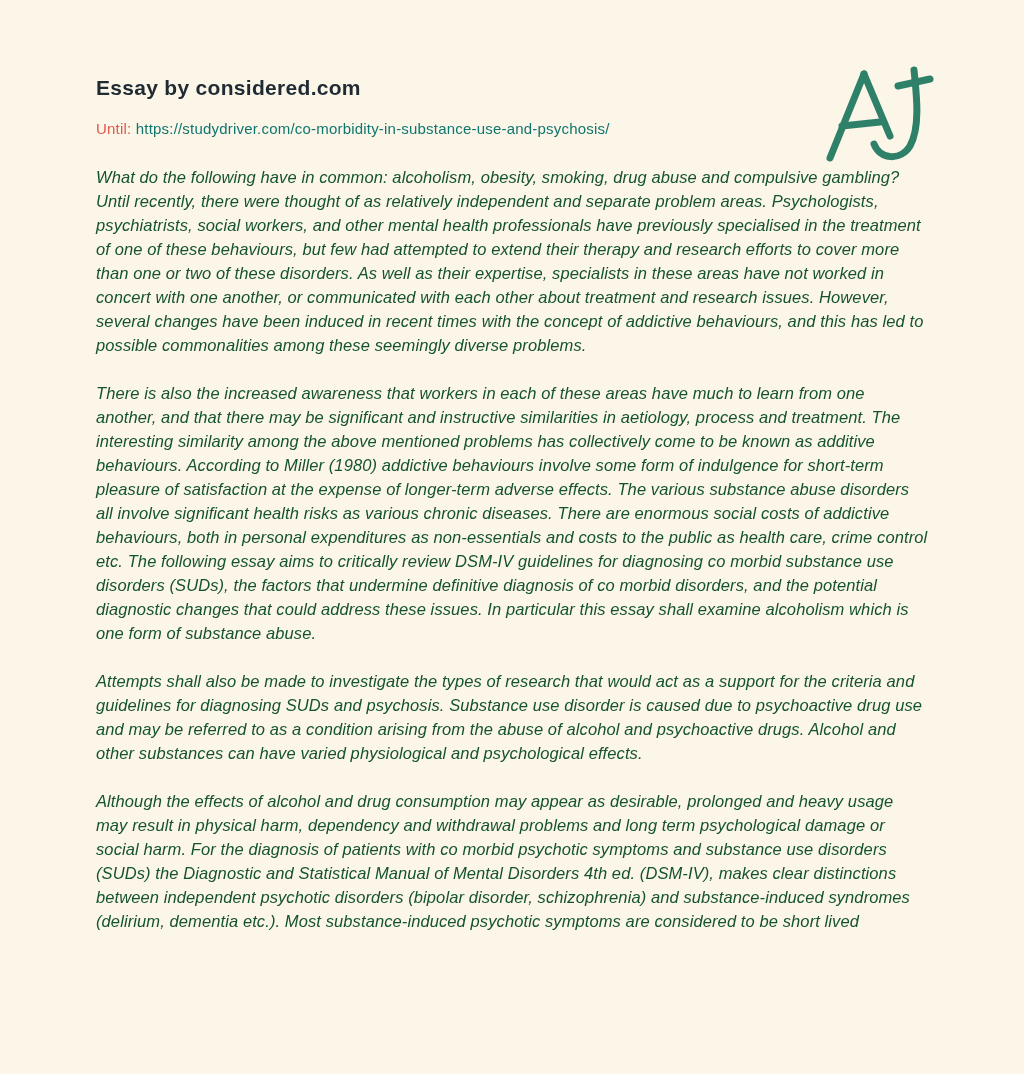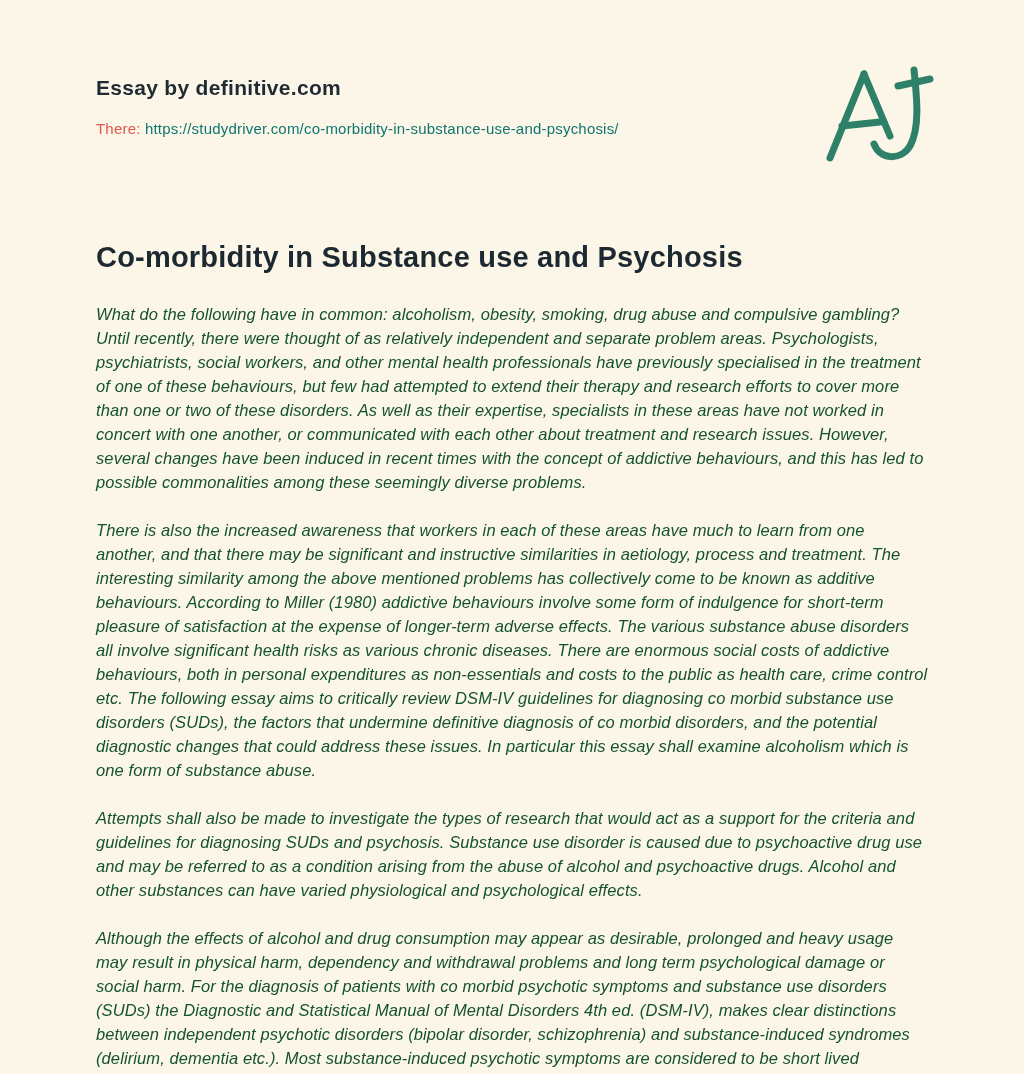--- a/index.html
+++ b/index.html
@@ -73,29 +73,28 @@
     <path d="M6 96 L40 12"></path>
     <path d="M40 12 L66 74"></path>
     <path d="M18 64 L56 60"></path>
 
     <path d="M90 8 C93 36 96 66 86 84 C77 99 56 98 50 82"></path>
     <path d="M74 24 L106 17"></path>
   </svg>
 
   <div class="content">
 
-    <div class="byline">Essay by definitive.com</div>
+    <div class="byline">Essay by considered.com</div>
 
     <div class="source-line">
-      <span class="source-label">There:</span>
+      <span class="source-label">Until:</span>
       <span> </span>
       <a class="source-url" href="#">https://studydriver.com/co-morbidity-in-substance-use-and-psychosis/</a>
     </div>
 
-    <h1 class="article-title">Co-morbidity in Substance use and Psychosis</h1>
 
     <div class="article-body">
       <p>What do the following have in common: alcoholism, obesity, smoking, drug abuse and compulsive gambling? Until recently, there were thought of as relatively independent and separate problem areas. Psychologists, psychiatrists, social workers, and other mental health professionals have previously specialised in the treatment of one of these behaviours, but few had attempted to extend their therapy and research efforts to cover more than one or two of these disorders. As well as their expertise, specialists in these areas have not worked in concert with one another, or communicated with each other about treatment and research issues. However, several changes have been induced in recent times with the concept of addictive behaviours, and this has led to possible commonalities among these seemingly diverse problems.</p>
       <p>There is also the increased awareness that workers in each of these areas have much to learn from one another, and that there may be significant and instructive similarities in aetiology, process and treatment. The interesting similarity among the above mentioned problems has collectively come to be known as additive behaviours. According to Miller (1980) addictive behaviours involve some form of indulgence for short-term pleasure of satisfaction at the expense of longer-term adverse effects. The various substance abuse disorders all involve significant health risks as various chronic diseases. There are enormous social costs of addictive behaviours, both in personal expenditures as non-essentials and costs to the public as health care, crime control etc. The following essay aims to critically review DSM-IV guidelines for diagnosing co morbid substance use disorders (SUDs), the factors that undermine definitive diagnosis of co morbid disorders, and the potential diagnostic changes that could address these issues. In particular this essay shall examine alcoholism which is one form of substance abuse.</p>
       <p>Attempts shall also be made to investigate the types of research that would act as a support for the criteria and guidelines for diagnosing SUDs and psychosis. Substance use disorder is caused due to psychoactive drug use and may be referred to as a condition arising from the abuse of alcohol and psychoactive drugs. Alcohol and other substances can have varied physiological and psychological effects.</p>
       <p>Although the effects of alcohol and drug consumption may appear as desirable, prolonged and heavy usage may result in physical harm, dependency and withdrawal problems and long term psychological damage or social harm. For the diagnosis of patients with co morbid psychotic symptoms and substance use disorders (SUDs) the Diagnostic and Statistical Manual of Mental Disorders 4th ed. (DSM-IV), makes clear distinctions between independent psychotic disorders (bipolar disorder, schizophrenia) and substance-induced syndromes (delirium, dementia etc.). Most substance-induced psychotic symptoms are considered to be short lived</p>
     </div>
 
   </div>
 </div>

